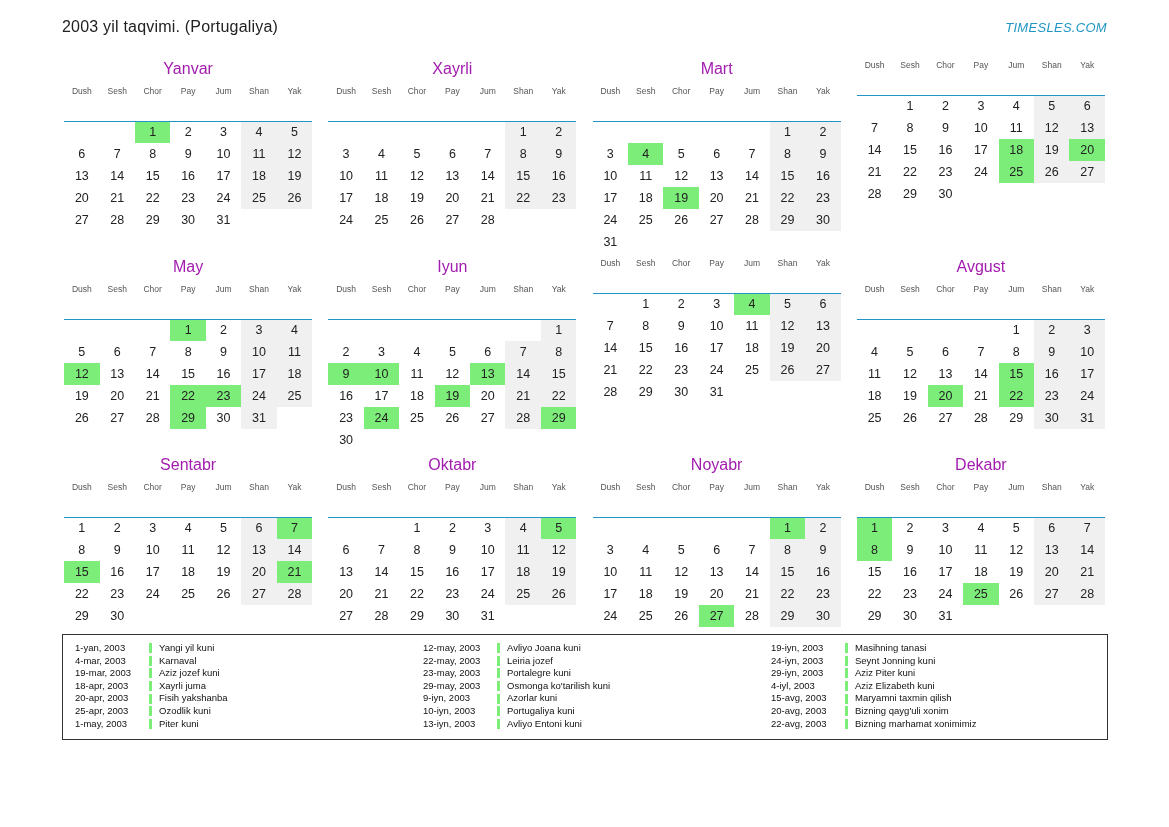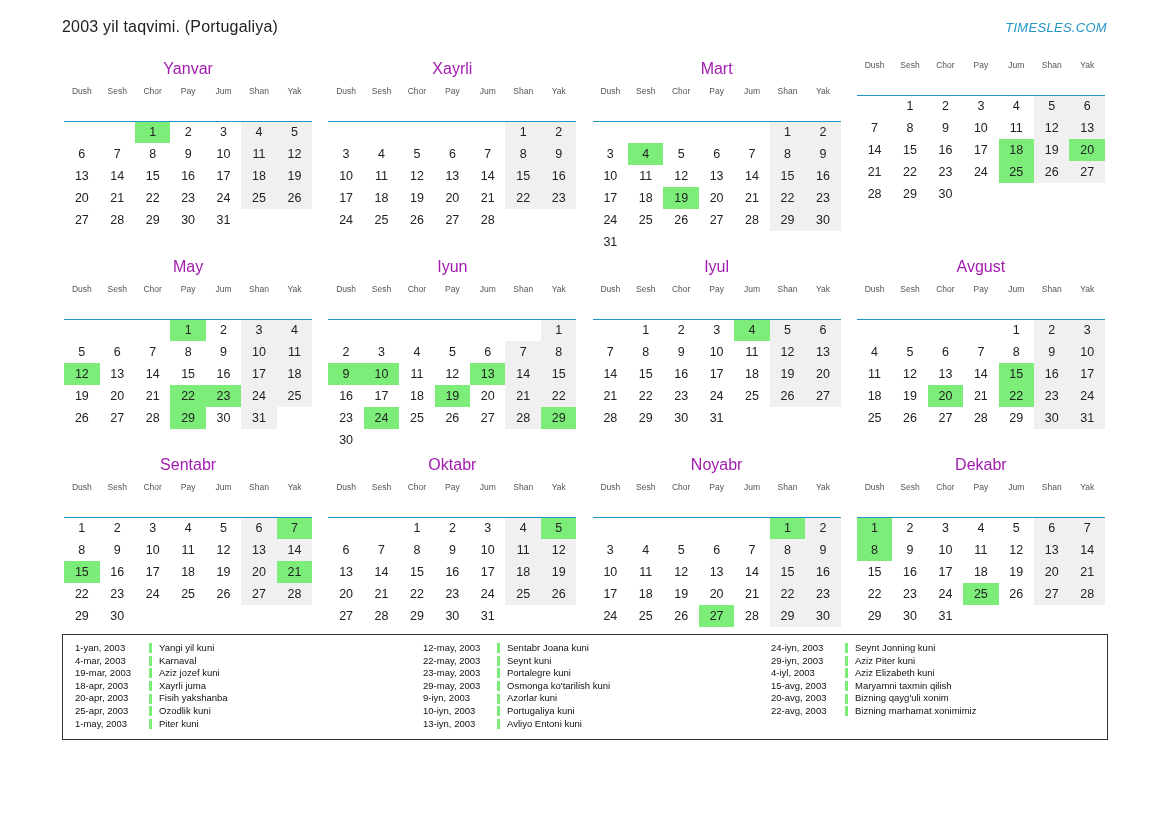--- a/index.html
+++ b/index.html
@@ -542,21 +542,20 @@
               <td class="empty"></td>
               <td class="empty"></td>
               <td class="empty"></td>
               <td class="empty"></td>
               <td class="empty"></td>
             </tr>
           </tbody>
         </table>
       </div>
       <div class="month">
-        <div class="month-name">Iyul</div>
         <table class="cal">
           <thead>
             <tr>
               <th>Dush</th>
               <th>Sesh</th>
               <th>Chor</th>
               <th>Pay</th>
               <th>Jum</th>
               <th class="we">Shan</th>
               <th class="we">Yak</th>
@@ -981,26 +980,26 @@
         <div class="legend-row">
           <span class="legend-date">1-may, 2003</span>
           <span class="legend-bar"></span>
           <span class="legend-name">Piter kuni</span>
         </div>
       </div>
       <div class="legend-col">
         <div class="legend-row">
           <span class="legend-date">12-may, 2003</span>
           <span class="legend-bar"></span>
-          <span class="legend-name">Sentabr Joana kuni</span>
+          <span class="legend-name">Avliyo Joana kuni</span>
         </div>
         <div class="legend-row">
           <span class="legend-date">22-may, 2003</span>
           <span class="legend-bar"></span>
-          <span class="legend-name">Seynt kuni</span>
+          <span class="legend-name">Leiria jozef</span>
         </div>
         <div class="legend-row">
           <span class="legend-date">23-may, 2003</span>
           <span class="legend-bar"></span>
           <span class="legend-name">Portalegre kuni</span>
         </div>
         <div class="legend-row">
           <span class="legend-date">29-may, 2003</span>
           <span class="legend-bar"></span>
           <span class="legend-name">Osmonga ko'tarilish kuni</span>
@@ -1015,20 +1014,25 @@
           <span class="legend-bar"></span>
           <span class="legend-name">Portugaliya kuni</span>
         </div>
         <div class="legend-row">
           <span class="legend-date">13-iyn, 2003</span>
           <span class="legend-bar"></span>
           <span class="legend-name">Avliyo Entoni kuni</span>
         </div>
       </div>
       <div class="legend-col">
+        <div class="legend-row">
+          <span class="legend-date">19-iyn, 2003</span>
+          <span class="legend-bar"></span>
+          <span class="legend-name">Masihning tanasi</span>
+        </div>
         <div class="legend-row">
           <span class="legend-date">24-iyn, 2003</span>
           <span class="legend-bar"></span>
           <span class="legend-name">Seynt Jonning kuni</span>
         </div>
         <div class="legend-row">
           <span class="legend-date">29-iyn, 2003</span>
           <span class="legend-bar"></span>
           <span class="legend-name">Aziz Piter kuni</span>
         </div>

